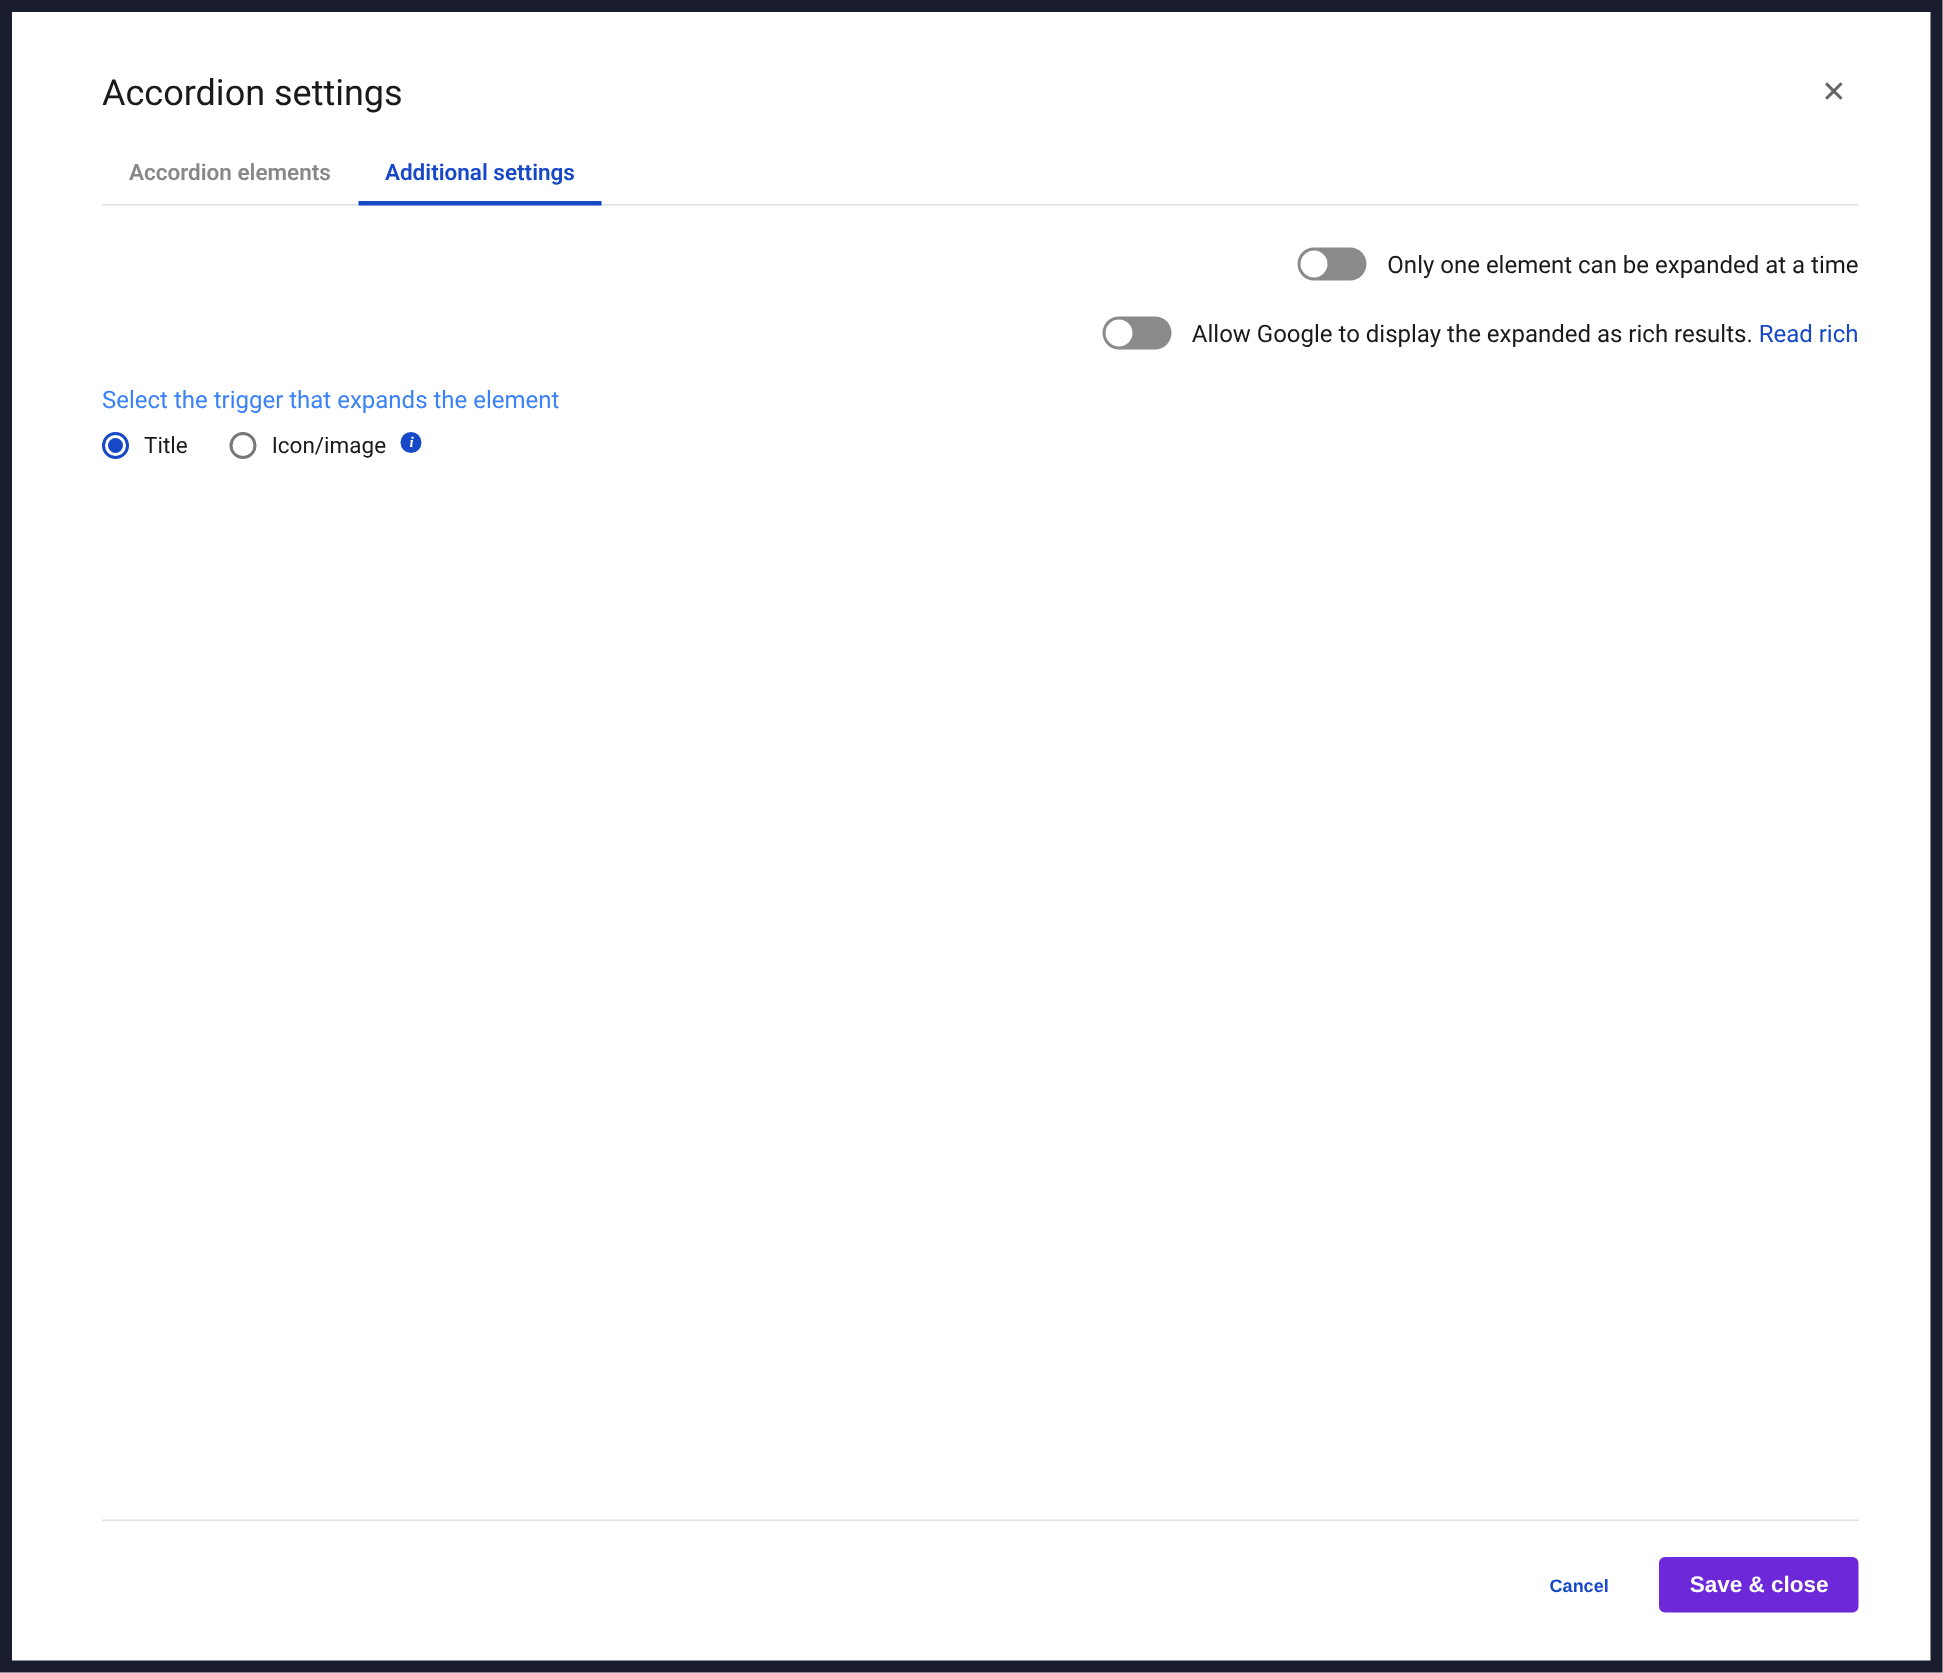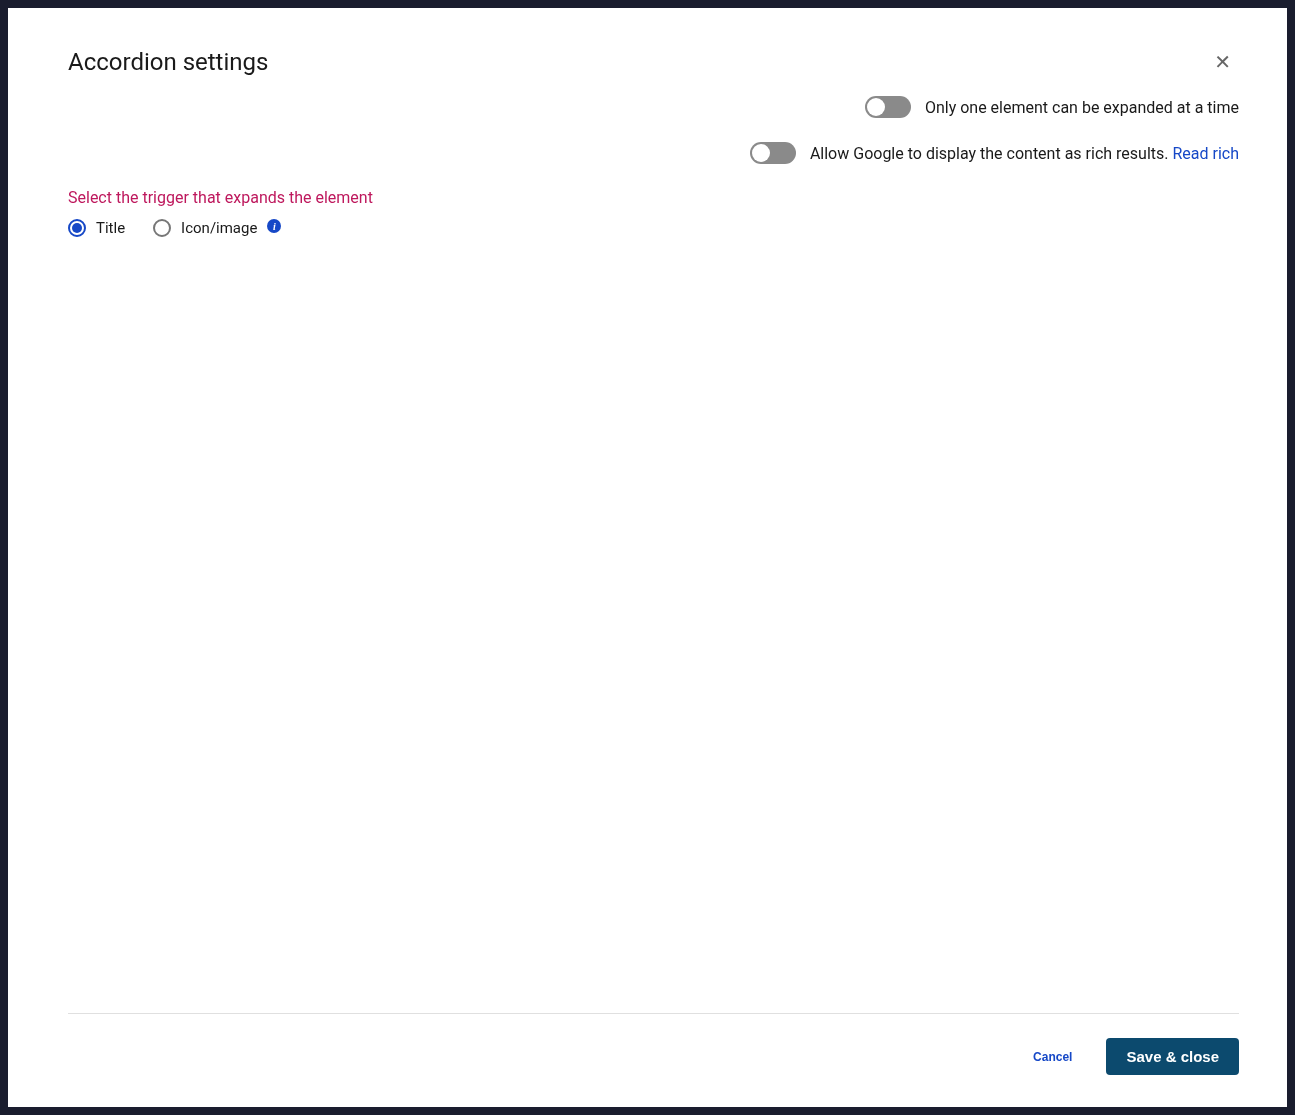--- a/index.html
+++ b/index.html
@@ -95,21 +95,21 @@
       font-size: 16px;
       color: #1a1a1a;
     }
     .link {
       color: #1648c7;
       text-decoration: none;
       cursor: pointer;
     }
     .section-label {
       font-size: 16px;
-      color: #be185d;
+      color: #3b82f6;
       margin-bottom: 12px;
     }
     .radio-row {
       display: flex;
       align-items: center;
       gap: 28px;
     }
     .radio-option {
       display: flex;
       align-items: flex-start;
@@ -167,56 +167,60 @@
       background: none;
       border: none;
       color: #1648c7;
       font-size: 12px;
       font-weight: 700;
       padding: 10px 18px;
       cursor: pointer;
       text-align: center;
     }
     .btn-primary {
-      background: #0c4a6e;
+      background: #6d28d9;
       border: none;
       color: #fff;
       font-size: 15px;
       font-weight: 600;
       padding: 10px 20px;
       border-radius: 4px;
       cursor: pointer;
     }
   </style>
 </head>
 <body>
 
 <div class="modal-overlay">
   <div class="modal-header">
     <h1 class="modal-title">Accordion settings</h1>
     <button class="close-btn">
       <span>✕</span>
     </button>
   </div>
 
+  <div class="tabs">
+    <div class="tab">Accordion elements</div>
+    <div class="tab active">Additional settings</div>
+  </div>
 
   <div class="settings-content">
     <div class="toggle-row">
       <div class="toggle">
         <div class="toggle-knob"></div>
       </div>
       <span class="toggle-label">Only one element can be expanded at a time</span>
     </div>
 
     <div class="toggle-row">
       <div class="toggle">
         <div class="toggle-knob"></div>
       </div>
       <span class="toggle-label">
-        <span>Allow Google to display the content as rich results. </span><a class="link">Read rich</a>
+        <span>Allow Google to display the expanded as rich results. </span><a class="link">Read rich</a>
       </span>
     </div>
 
     <div class="section-label">Select the trigger that expands the element</div>
 
     <div class="radio-row">
       <label class="radio-option">
         <span class="radio checked"></span>
         <span class="radio-label">Title</span>
       </label>

